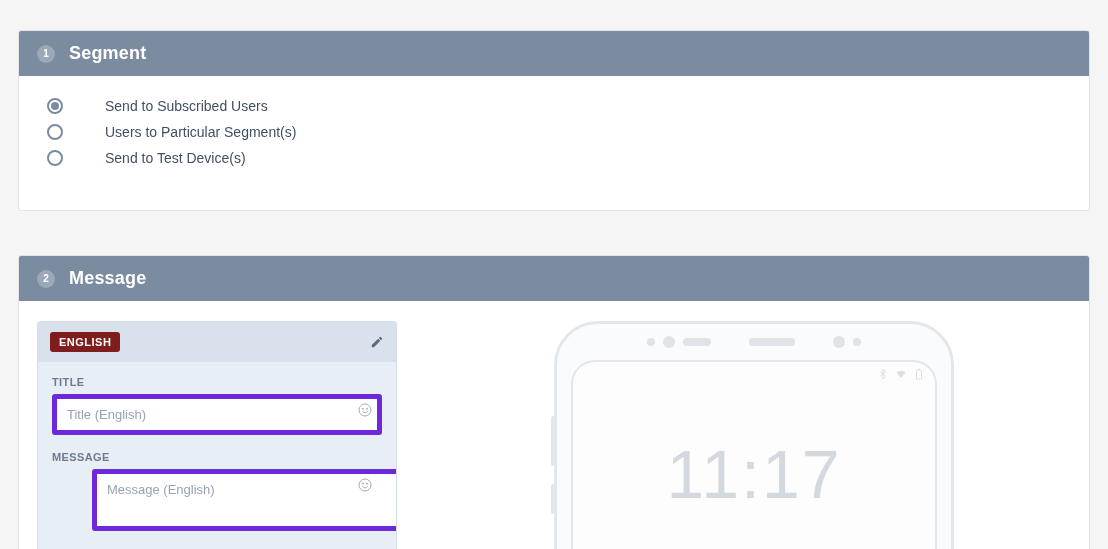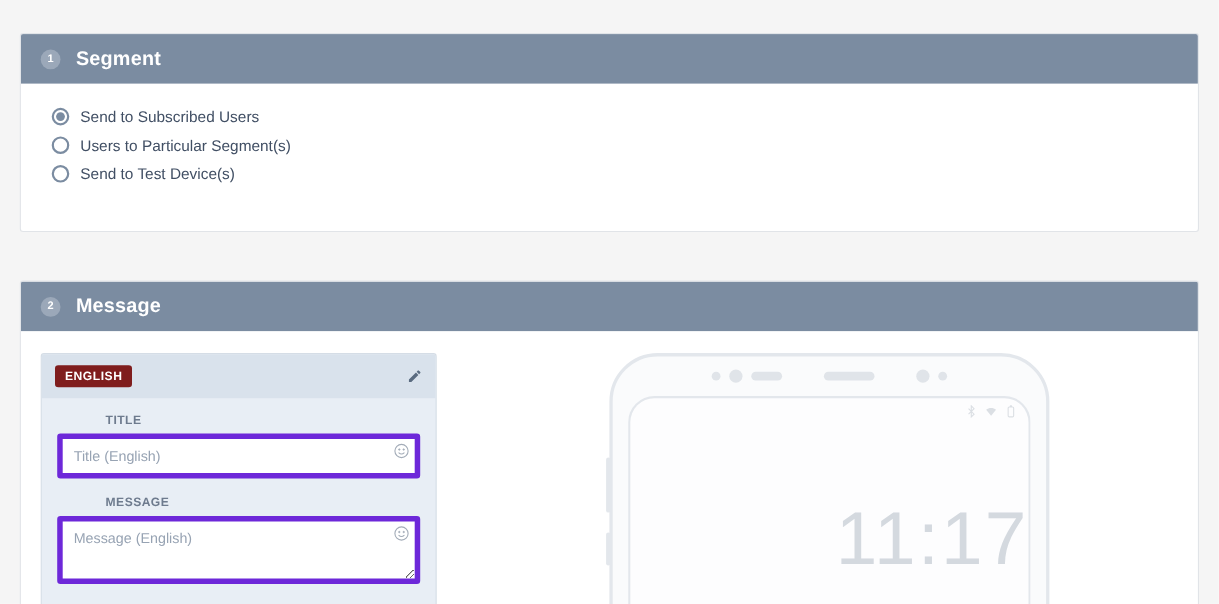--- a/index.html
+++ b/index.html
@@ -69,20 +69,21 @@
   .radio.checked::after {
     content: "";
     position: absolute;
     top: 2px; left: 2px; right: 2px; bottom: 2px;
     background: #7b8ca1;
     border-radius: 50%;
   }
   .radio-label {
     color: #414f64;
     font-size: 14px;
+    margin-left: 32px;
   }
   .message-body {
     display: flex;
     gap: 40px;
     padding: 20px 18px;
   }
   .msg-panel {
     width: 360px;
     background: #e8eef5;
     border: 1px solid #d5dde6;
@@ -115,39 +116,38 @@
   .msg-panel-body {
     padding: 14px 14px 12px 14px;
   }
   .field-label {
     font-size: 11px;
     font-weight: 700;
     letter-spacing: 0.4px;
     color: #6e7b8e;
     text-transform: uppercase;
     margin-bottom: 6px;
-    margin-left: 44px;
   }
   .input-wrap {
     position: relative;
     margin-bottom: 16px;
   }
   .text-input, .text-area {
     width: 100%;
     border: 5px solid #6d28d9;
     border-radius: 3px;
     background: #fff;
     padding: 8px 34px 8px 10px;
     font-family: inherit;
     font-size: 13px;
     color: #414f64;
     outline: none;
   }
   .text-input::placeholder, .text-area::placeholder { color: #97a3b3; }
-  .text-area { height: 62px; resize: both; }
+  .text-area { height: 62px; resize: both; margin-left: 40px; }
   .emoji-icon {
     position: absolute;
     right: 9px;
     top: 8px;
     width: 16px;
     height: 16px;
     stroke: #a3acb8;
     fill: none;
     cursor: pointer;
   }
@@ -187,26 +187,26 @@
   }
   .status-bar {
     display: flex;
     justify-content: flex-end;
     align-items: center;
     gap: 6px;
     padding: 6px 10px 0 10px;
   }
   .status-icon { width: 12px; height: 12px; fill: #dbdfe4; }
   .clock {
-    text-align: right;
+    text-align: center;
     font-size: 68px;
     font-weight: 300;
     color: #d4d9df;
     letter-spacing: 2px;
-    margin-top: 76px;
+    margin-top: 60px;
     line-height: 1;
   }
   .side-btn {
     position: absolute;
     left: -6px;
     width: 4px;
     height: 50px;
     background: #e3e7ec;
     border-radius: 2px;
   }

